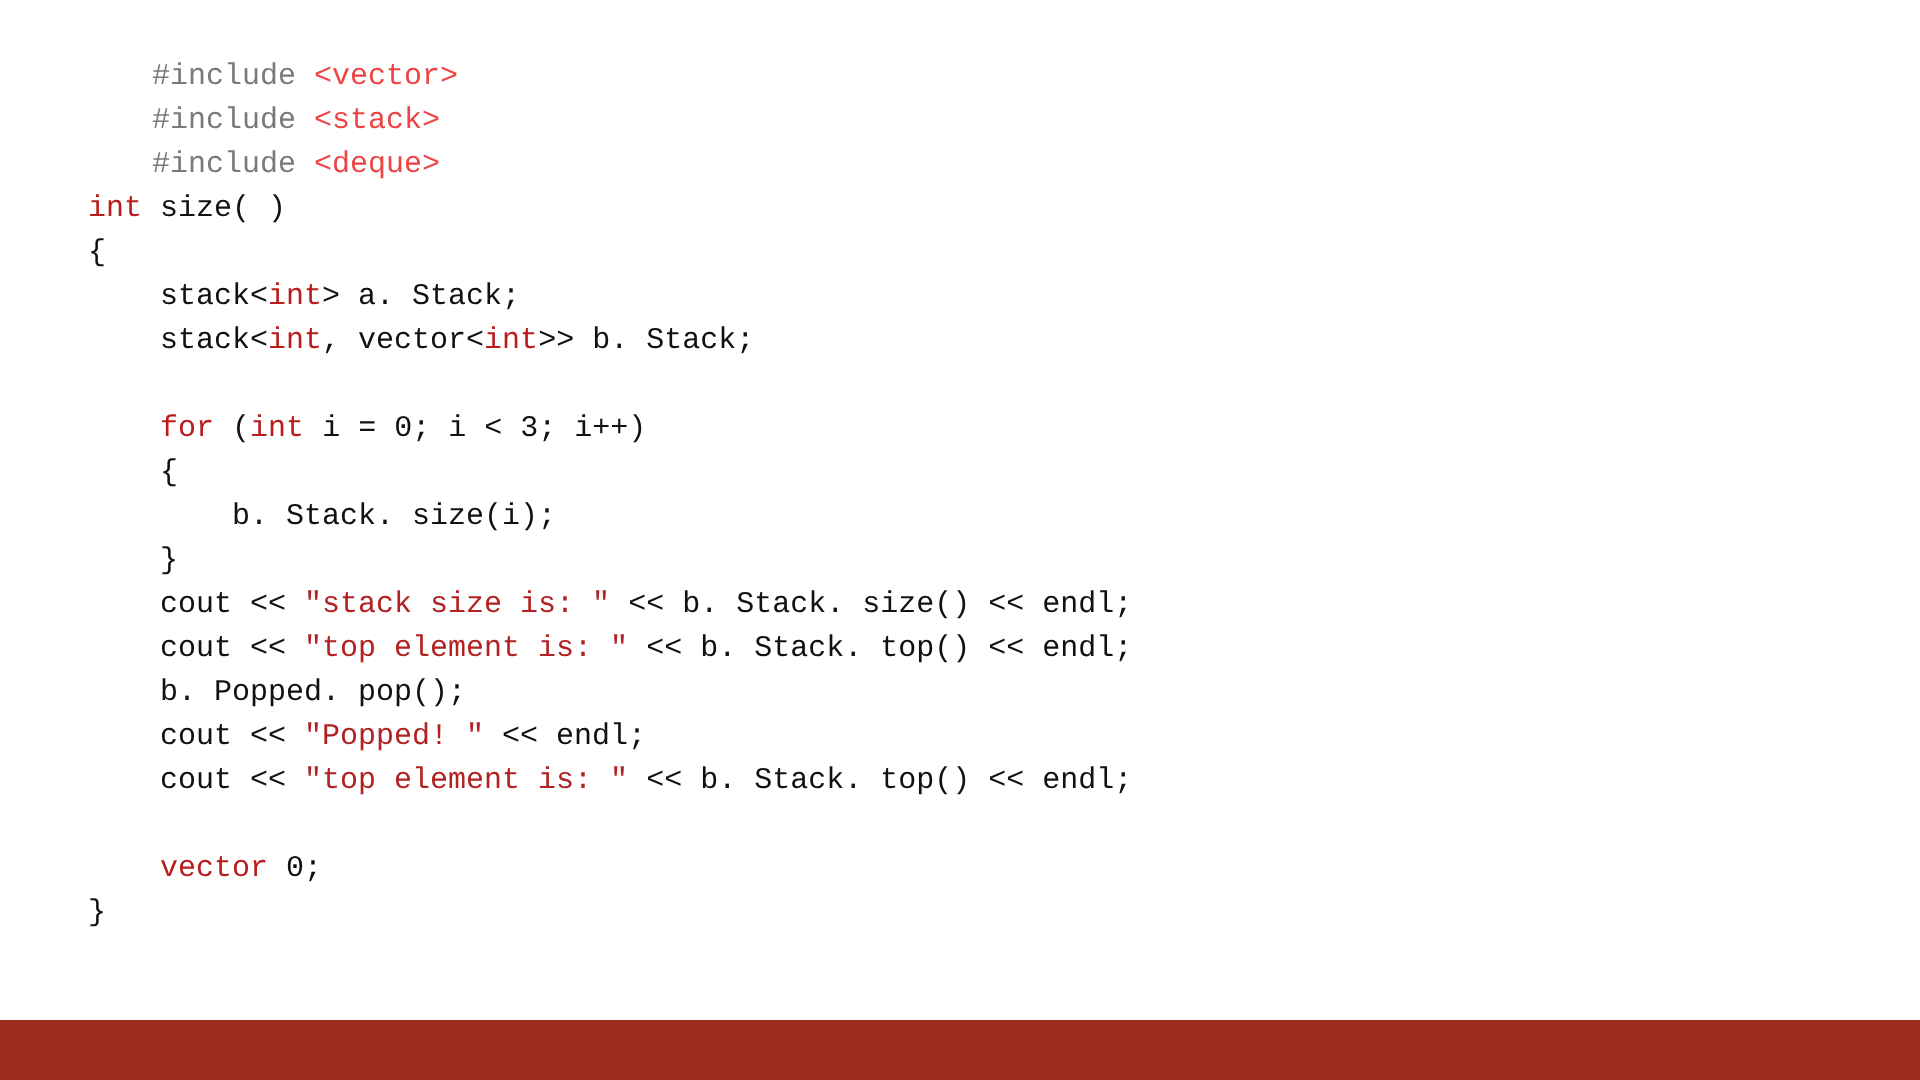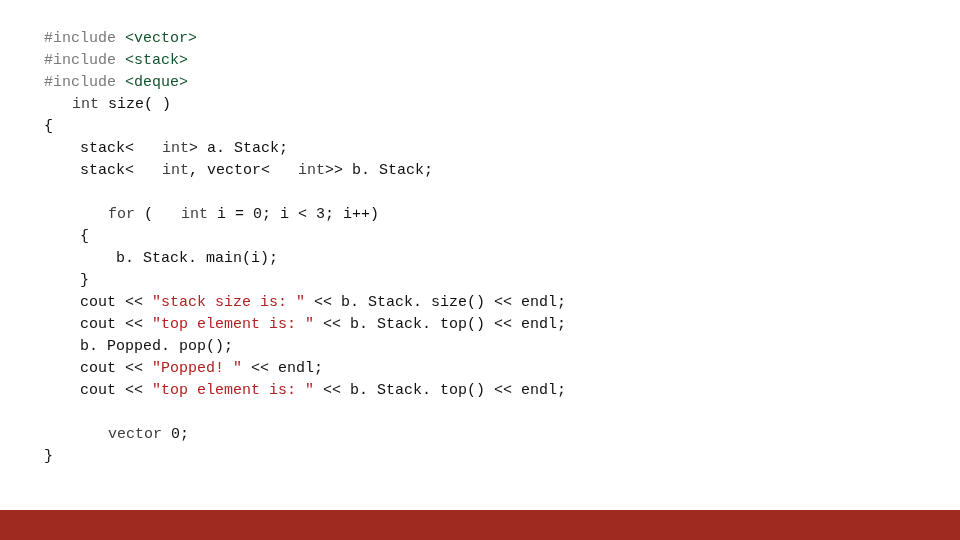--- a/index.html
+++ b/index.html
@@ -19,23 +19,23 @@
   }
   .code {
     position: absolute;
     top: 28px;
     left: 44px;
     font-size: 15px;
     line-height: 22px;
     white-space: pre;
     color: #111;
   }
-  .kw   { color: #404040; margin-left: 28px; }      
-  .pp   { color: #7a7a7a; }      
-  .ang  { color: #14532d; }
+  .kw   { color: #b91c1c; }      
+  .pp   { color: #7a7a7a; margin-left: 32px; }      
+  .ang  { color: #ef4444; }
   .str  { color: #b22222; }      
   .footer {
     position: absolute;
     left: 0;
     bottom: 0;
     width: 960px;
     height: 30px;
     background: #9e2b20;
   }
 </style>
@@ -46,21 +46,21 @@
   <div class="code"><span class="pp">#include</span> <span class="ang">&lt;vector&gt;</span>
 <span class="pp">#include</span> <span class="ang">&lt;stack&gt;</span>
 <span class="pp">#include</span> <span class="ang">&lt;deque&gt;</span>
 <span class="kw">int</span><span> size( )</span>
 <span>{</span>
 <span>    stack&lt;</span><span class="kw">int</span><span>&gt; a. Stack;</span>
 <span>    stack&lt;</span><span class="kw">int</span><span>, vector&lt;</span><span class="kw">int</span><span>&gt;&gt; b. Stack;</span>
 <span></span>
 <span>    </span><span class="kw">for</span><span> (</span><span class="kw">int</span><span> i = 0; i &lt; 3; i++)</span>
 <span>    {</span>
-<span>        b. Stack. main(i);</span>
+<span>        b. Stack. size(i);</span>
 <span>    }</span>
 <span>    cout &lt;&lt; </span><span class="str">"stack size is: "</span><span> &lt;&lt; b. Stack. size() &lt;&lt; endl;</span>
 <span>    cout &lt;&lt; </span><span class="str">"top element is: "</span><span> &lt;&lt; b. Stack. top() &lt;&lt; endl;</span>
 <span>    b. Popped. pop();</span>
 <span>    cout &lt;&lt; </span><span class="str">"Popped! "</span><span> &lt;&lt; endl;</span>
 <span>    cout &lt;&lt; </span><span class="str">"top element is: "</span><span> &lt;&lt; b. Stack. top() &lt;&lt; endl;</span>
 <span></span>
 <span>    </span><span class="kw">vector</span><span> 0;</span>
 <span>}</span></div>
 

